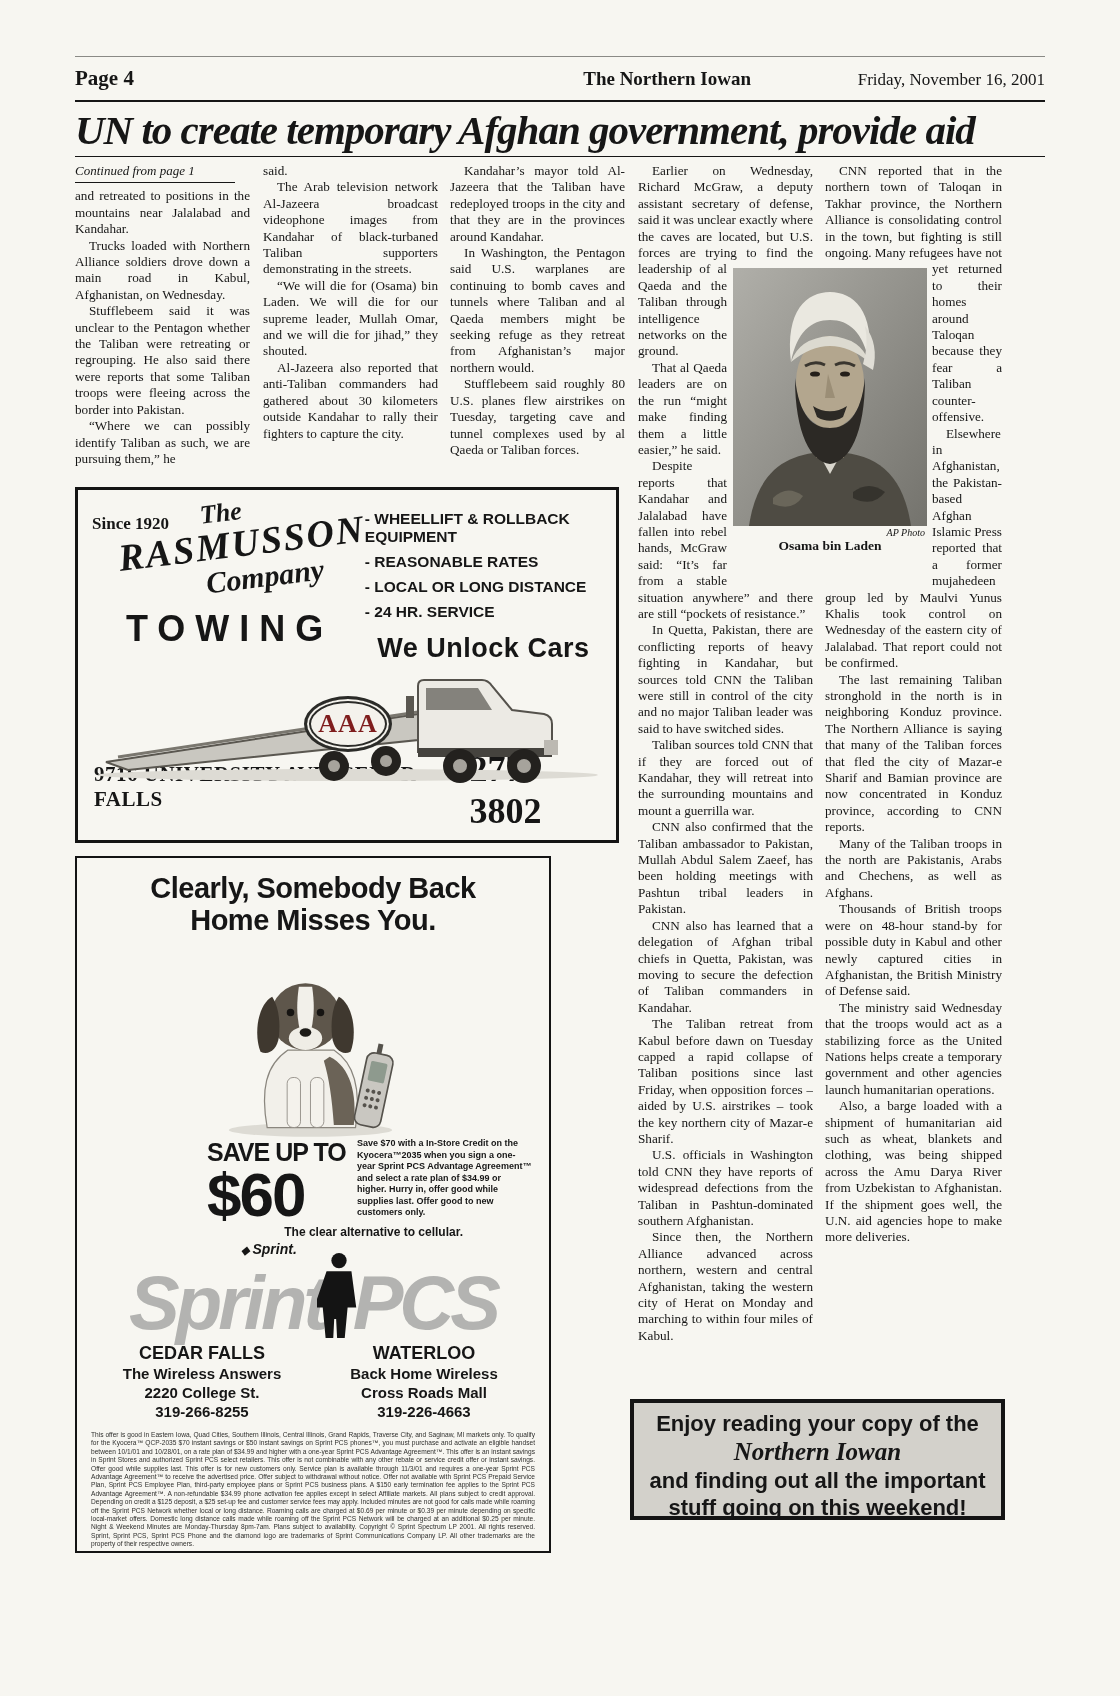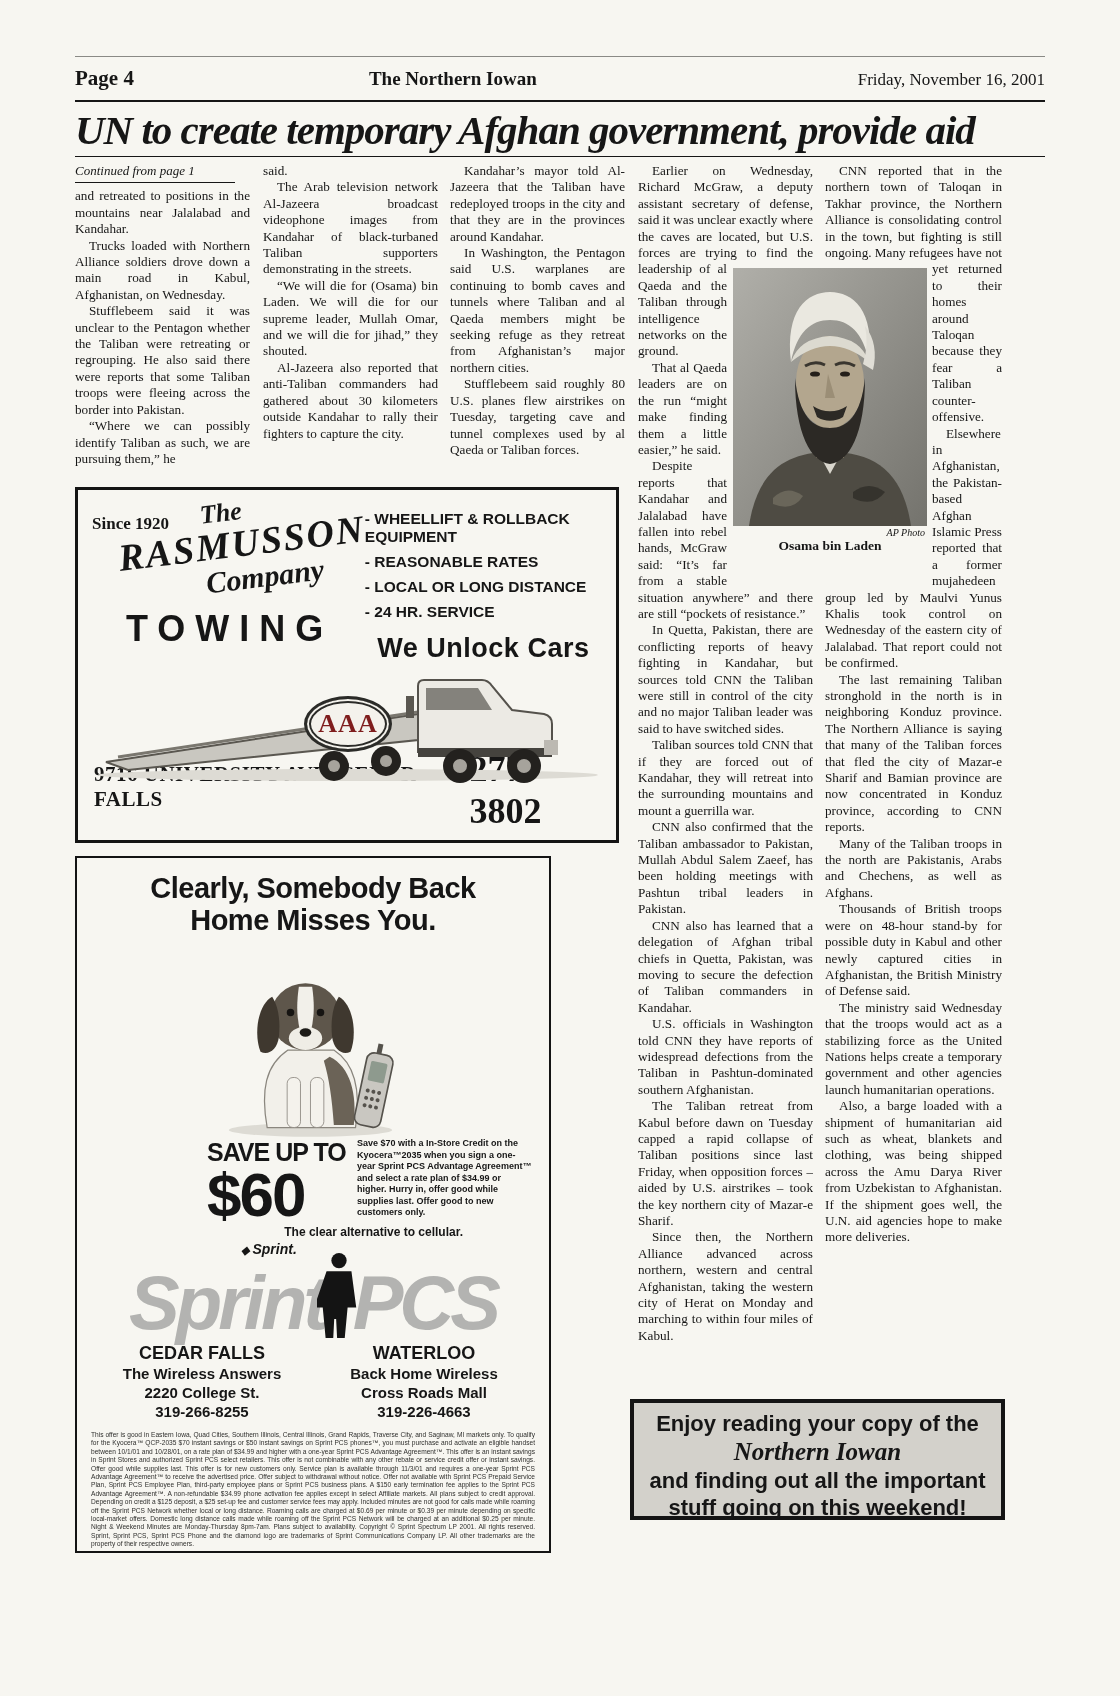--- a/index.html
+++ b/index.html
@@ -4,21 +4,21 @@
 <style>
   * { box-sizing: border-box; margin: 0; padding: 0; }
   body { background: #e9e8e4; font-family: "Liberation Serif", serif; color: #161616; }
   .page { position: relative; width: 1120px; height: 1696px; margin: 0 auto;
           background: #f7f6f1; overflow: hidden; }
 
   
   .folio-topline { position: absolute; left: 75px; top: 56px; width: 970px; height: 1px; background: #8a8a86; }
   .folio-row { position: absolute; left: 75px; top: 66px; width: 970px; display: flex; align-items: baseline; }
   .folio-page { flex: 1; font-weight: bold; font-size: 21px; }
-  .folio-masthead { flex: 1.3; text-align: left; font-weight: bold; font-size: 19px; }
+  .folio-masthead { flex: 1.3; text-align: right; font-weight: bold; font-size: 19px; }
   .folio-date { flex: 1; text-align: right; font-size: 17px; }
   .folio-botline { position: absolute; left: 75px; top: 100px; width: 970px; height: 2px; background: #161616; }
 
   .headline { position: absolute; left: 75px; top: 106px; width: 970px; white-space: nowrap;
               font-style: italic; font-weight: bold; font-size: 41px; letter-spacing: -1px; }
   .headline-rule { position: absolute; left: 75px; top: 156px; width: 970px; height: 1px; background: #161616; }
 
   
   .col { position: absolute; font-size: 13.2px; line-height: 16.4px; text-align: justify;
          overflow: hidden; hyphens: auto; -webkit-hyphens: auto; overflow-wrap: break-word; }
@@ -130,37 +130,37 @@
     <div class="flow noindent">
         <p class="para">said.</p>
         <p class="para">The Arab television network Al-Jazeera broadcast videophone images from Kandahar of black-turbaned Taliban supporters demonstrating in the streets.</p>
         <p class="para">“We will die for (Osama) bin Laden. We will die for our supreme leader, Mullah Omar, and we will die for jihad,” they shouted.</p>
         <p class="para">Al-Jazeera also reported that anti-Taliban commanders had gathered about 30 kilometers outside Kandahar to rally their fighters to capture the city.</p>
       </div>
   </div>
   <div class="col c3">
     <div class="flow">
         <p class="para">Kandahar’s mayor told Al-Jazeera that the Taliban have redeployed troops in the city and that they are in the provinces around Kandahar.</p>
-        <p class="para">In Washington, the Pentagon said U.S. warplanes are continuing to bomb caves and tunnels where Taliban and al Qaeda members might be seeking refuge as they retreat from Afghanistan’s major northern cities.</p>
+        <p class="para">In Washington, the Pentagon said U.S. warplanes are continuing to bomb caves and tunnels where Taliban and al Qaeda members might be seeking refuge as they retreat from Afghanistan’s major northern would.</p>
         <p class="para">Stufflebeem said roughly 80 U.S. planes flew airstrikes on Tuesday, targeting cave and tunnel complexes used by al Qaeda or Taliban forces.</p>
       </div>
   </div>
   <div class="col c4">
     <div class="flow">
       <div class="fr0"></div>
       <div class="fr1"></div>
     <p class="para">Earlier on Wednesday, Richard McGraw, a deputy assistant secretary of defense, said it was unclear exactly where the caves are located, but U.S. forces are trying to find the leadership of al Qaeda and the Taliban through intelligence networks on the ground.</p>
         <p class="para">That al Qaeda leaders are on the run “might make finding them a little easier,” he said.</p>
         <p class="para">Despite reports that Kandahar and Jalalabad have fallen into rebel hands, McGraw said: “It’s far from a stable situation anywhere” and there are still “pockets of resistance.”</p>
         <p class="para">In Quetta, Pakistan, there are conflicting reports of heavy fighting in Kandahar, but sources told CNN the Taliban were still in control of the city and no major Taliban leader was said to have switched sides.</p>
         <p class="para">Taliban sources told CNN that if they are forced out of Kandahar, they will retreat into the surrounding mountains and mount a guerrilla war.</p>
         <p class="para">CNN also confirmed that the Taliban ambassador to Pakistan, Mullah Abdul Salem Zaeef, has been holding meetings with Pashtun tribal leaders in Pakistan.</p>
         <p class="para">CNN also has learned that a delegation of Afghan tribal chiefs in Quetta, Pakistan, was moving to secure the defection of Taliban commanders in Kandahar.</p>
+        <p class="para">The Taliban retreat from Kabul before dawn on Tuesday capped a rapid collapse of Taliban positions since last Friday, when opposition forces – aided by U.S. airstrikes – took the key northern city of Mazar-e Sharif.</p>
         <p class="para">U.S. officials in Washington told CNN they have reports of widespread defections from the Taliban in Pashtun-dominated southern Afghanistan.</p>
-        <p class="para">The Taliban retreat from Kabul before dawn on Tuesday capped a rapid collapse of Taliban positions since last Friday, when opposition forces – aided by U.S. airstrikes – took the key northern city of Mazar-e Sharif.</p>
         <p class="para">Since then, the Northern Alliance advanced across northern, western and central Afghanistan, taking the western city of Herat on Monday and marching to within four miles of Kabul.</p>
       </div>
   </div>
   <div class="col c5">
     <div class="flow">
       <div class="fl0"></div>
       <div class="fl1"></div>
     <p class="para">CNN reported that in the northern town of Taloqan in Takhar province, the Northern Alliance is consolidating control in the town, but fighting is still ongoing. Many refugees have not yet returned to their homes around Taloqan because they fear a Taliban counter-offensive.</p>
         <p class="para">Elsewhere in Afghanistan, the Pakistan-based Afghan Islamic Press reported that a former mujahedeen group led by Maulvi Yunus Khalis took control on Wednesday of the eastern city of Jalalabad. That report could not be confirmed.</p>
         <p class="para">The last remaining Taliban stronghold in the north is in neighboring Konduz province. The Northern Alliance is saying that many of the Taliban forces that fled the city of Mazar-e Sharif and Bamian province are now concentrated in Konduz province, according to CNN reports.</p>

